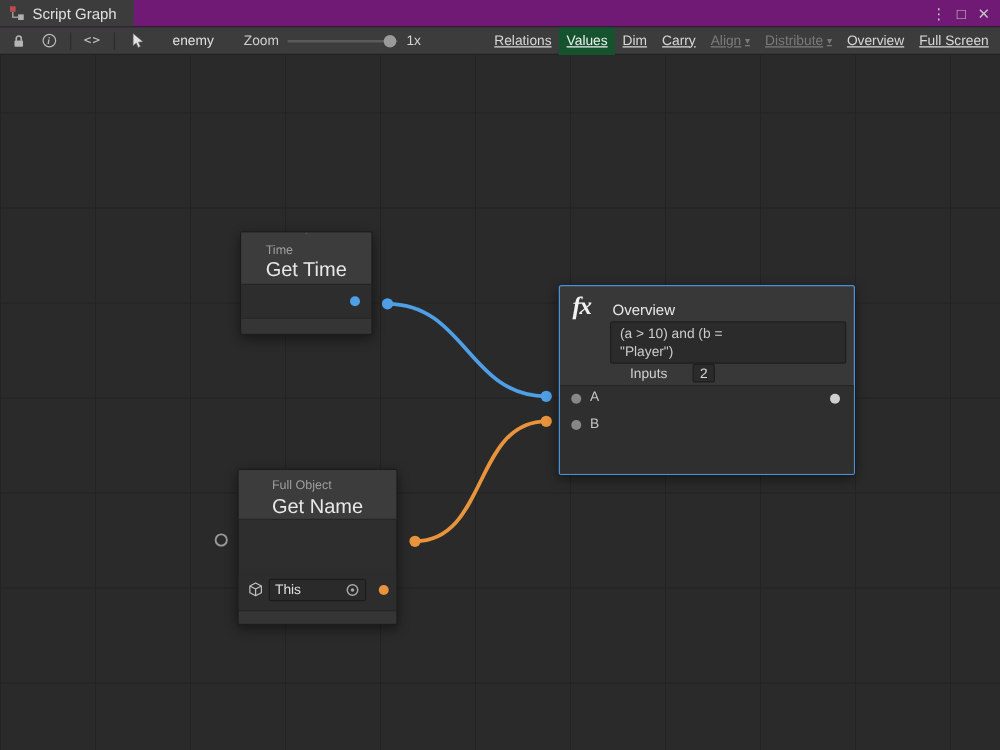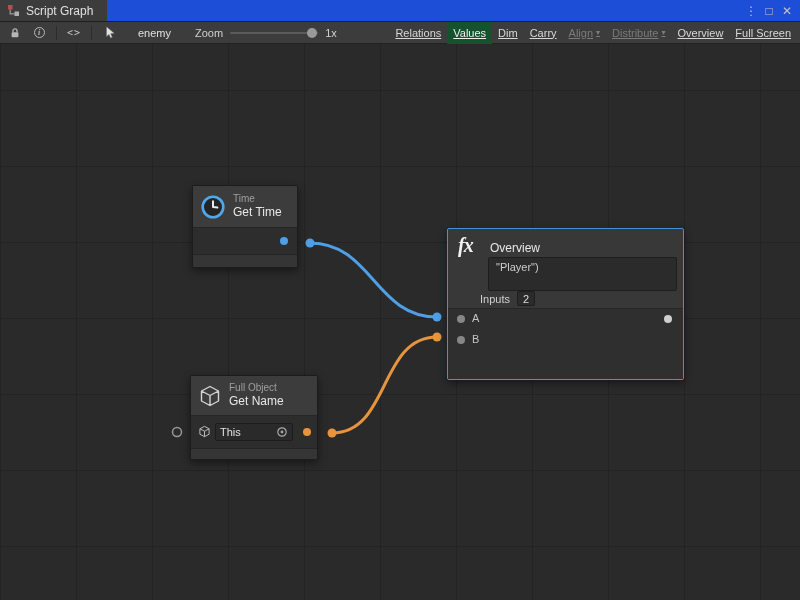--- a/index.html
+++ b/index.html
@@ -7,21 +7,21 @@
     width: 800px; height: 600px;
     background: #282828;
     font-family: "Liberation Sans", sans-serif;
     overflow: hidden;
   }
   .app { position: relative; width: 800px; height: 600px; background: #2A2A2A; }
 
   
   .titlebar {
     position: absolute; top: 0; left: 0; right: 0; height: 22px;
-    background: #1d4ed8; display: flex; align-items: stretch;
+    background: #701a75; display: flex; align-items: stretch;
     border-bottom: 1px solid #1e1e1e;
   }
   .tab {
     display: flex; align-items: center; gap: 6px;
     padding: 0 14px 0 7px; background: #3C3C3C;
     color: #e0e0e0; font-size: 12px; cursor: default;
   }
   .win-controls {
     margin-left: auto; display: flex; align-items: center;
     gap: 2px; padding-right: 5px; color: #c4c4c4;
@@ -75,25 +75,25 @@
   }
   .wires { position: absolute; top: 0; left: 0; }
 
   
   .node {
     position: absolute; border: 1px solid #1c1c1c; border-radius: 2px;
     background: #2E2E2E; box-shadow: 0 3px 9px rgba(0,0,0,0.45);
   }
   .nheader {
     display: flex; align-items: center; gap: 7px;
-    background: #3C3C3C; border-bottom: 1px solid #252525; padding: 0 7px;
+    background: #3C3C3C; border-bottom: 1px solid #252525; padding: 0 7px; flex-direction: column;
   }
   .ntexts { display: flex; flex-direction: column; justify-content: center; }
   .ncat { font-size: 10px; color: #9f9f9f; line-height: 1.25; }
-  .nname { font-size: 12px; color: #e8e8e8; line-height: 1.25; text-align: center; }
+  .nname { font-size: 16px; color: #e8e8e8; line-height: 1.25; text-align: center; }
   .nbody { position: relative; background: #2D2D2D; }
   .nfooter { background: #353535; border-top: 1px solid #252525; }
 
   .dot { position: absolute; width: 8px; height: 8px; border-radius: 50%; }
   .dot.blue { background: #4E9FE5; }
   .dot.orange { background: #E8943C; }
   .dot.gray { background: #878787; }
   .dot.light { background: #cfcfcf; }
 
   
@@ -105,37 +105,37 @@
 
   
   .node-formula { left: 447px; top: 184px; width: 237px; height: 152px; background: #383838; border-color: #4A90D9; }
   .fx-glyph { position: absolute; left: 10px; top: 5px; font: italic bold 20px "Liberation Serif", serif; color: #f2f2f2; letter-spacing: -1px; }
   .fname { position: absolute; left: 42px; top: 12px; font-size: 12px; color: #e8e8e8; }
   .fexpr {
     position: absolute; left: 40px; right: 6px; top: 28px; height: 34px;
     background: #2B2B2B; border: 1px solid #1e1e1e; border-radius: 2px;
     padding: 2px 7px; font-size: 11px; color: #cccccc; line-height: 1.35;
   }
-  .finputs { position: absolute; left: 32px; top: 62px; display: flex; align-items: center; gap: 7px; font-size: 11px; color: #d0d0d0; }
+  .finputs { position: absolute; left: 56px; top: 62px; display: flex; align-items: center; gap: 20px; font-size: 11px; color: #d0d0d0; }
   .fcount {
     background: #2B2B2B; border: 1px solid #1e1e1e; border-radius: 2px;
     padding: 0 5px; height: 15px; display: flex; align-items: center; font-size: 11px; color: #dddddd;
   }
   .fports { position: absolute; left: 0; right: 0; top: 79px; bottom: 0; background: #2F2F2F; border-top: 1px solid #262626; }
   .prow { position: absolute; left: 0; right: 0; height: 20px; }
   .prow.a { top: 0; }
   .prow.b { top: 21px; }
   .prow .dot.gray { left: 9px; top: 6px; }
   .plabel { position: absolute; left: 24px; top: 3px; font-size: 11px; color: #c4c4c4; }
   .prow .dot.light { right: 11px; top: 6px; }
 
   
   .node-go { left: 190px; top: 331px; width: 128px; }
   .node-go .nheader { height: 40px; }
-  .node-go .nbody { height: 32px; }
+  .node-go .nbody { height: 32px; margin-top: 40px; }
   .node-go .nfooter { height: 11px; }
   .gocube-sm { position: absolute; left: 7px; top: 9px; }
   .this-field {
     position: absolute; left: 24px; top: 7px; width: 78px; height: 18px;
     background: #2A2A2A; border: 1px solid #1c1c1c; border-radius: 2px;
     display: flex; align-items: center; gap: 4px; padding: 0 4px;
     font-size: 11px; color: #e0e0e0;
   }
   .this-field .tval { flex: 1; }
   .node-go .dot.orange { right: 6px; top: 12px; }
@@ -247,20 +247,21 @@
       <div class="nbody">
         <span class="dot blue"></span>
       </div>
       <div class="nfooter"></div>
     </div>
 
     <div class="node node-formula">
       <span class="fx-glyph">fx</span>
       <span class="fname">Overview</span>
       <div class="fexpr">
+        <div>(a &gt; 10) and (b =</div>
         <div>"Player")</div>
       </div>
       <div class="finputs">
         <span>Inputs</span>
         <span class="fcount">2</span>
       </div>
       <div class="fports">
         <div class="prow a">
           <span class="dot gray"></span>
           <span class="plabel">A</span>

